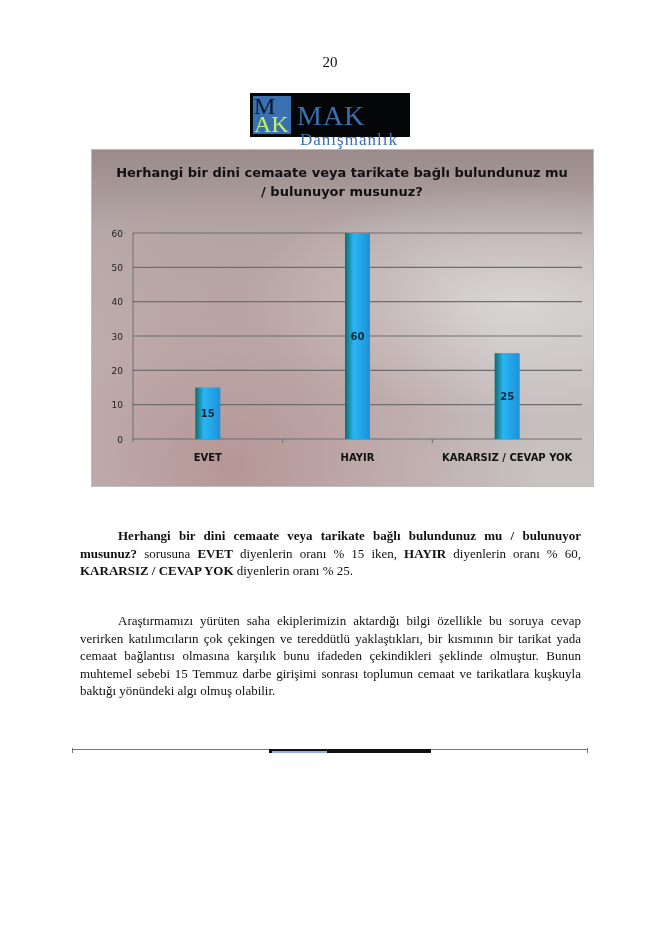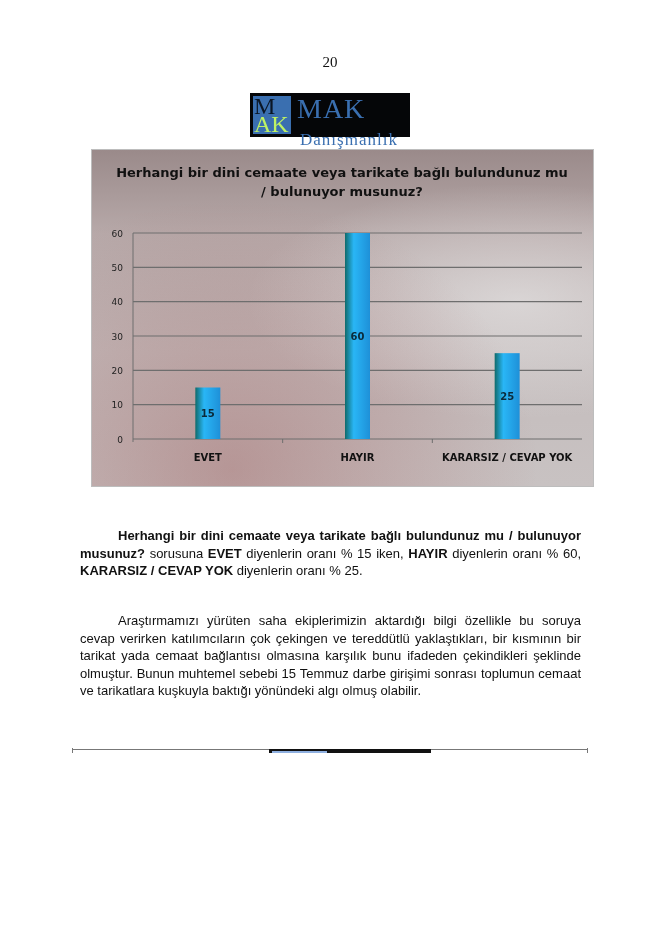--- a/index.html
+++ b/index.html
@@ -2,29 +2,29 @@
 <html><head>
 <meta charset="utf-8">
 <style>
   html, body { margin: 0; padding: 0; background: #ffffff; }
   body { width: 660px; height: 934px; position: relative; overflow: hidden; font-family: "Liberation Sans", sans-serif; }
   .page-number { position: absolute; top: 54px; left: 0; width: 660px; text-align: center; font-family: "Liberation Serif", serif; font-size: 15px; color: #111; }
   .logo { position: absolute; left: 250px; top: 93px; width: 160px; height: 44px; background: #050608; }
   .logo-mark { position: absolute; left: 3px; top: 3px; width: 38px; height: 38px; background: #3a6fb0; }
   .logo-mark .m1 { position: absolute; left: 1px; top: -2px; font-family: "Liberation Serif", serif; font-size: 24px; color: #0a1626; line-height: 24px; }
   .logo-mark .m2 { position: absolute; left: 1px; top: 16px; font-family: "Liberation Serif", serif; font-size: 24px; color: #bef264; line-height: 24px; }
-  .logo-title { position: absolute; left: 47px; top: 1px; font-family: "Liberation Serif", serif; font-size: 28px; color: #3a6fb0; letter-spacing: 1px; line-height: 30px; }
+  .logo-title { position: absolute; left: 47px; top: 8px; font-family: "Liberation Serif", serif; font-size: 28px; color: #3a6fb0; letter-spacing: 1px; line-height: 30px; }
   .logo-sub { position: absolute; left: 50px; top: 37px; font-family: "Liberation Serif", serif; font-size: 17px; color: #3a6fb0; letter-spacing: 1px; }
   .chart-box { position: absolute; left: 91px; top: 149px; width: 501px; height: 336px; border: 1px solid #bdbdbd;
      background:
        radial-gradient(ellipse at 28% 95%, rgba(150,70,70,0.35) 0%, rgba(150,70,70,0.15) 35%, rgba(0,0,0,0) 60%),
        radial-gradient(ellipse at 85% 45%, rgba(235,235,235,0.6) 0%, rgba(0,0,0,0) 45%),
        linear-gradient(180deg, #9a8a8a 0%, #b7a9a9 25%, #c4bcbc 60%, #c8c2c2 100%); }
   .chart-box svg { position: absolute; left: 0; top: 0; }
-  .p1, .p2 { position: absolute; left: 80px; width: 501px; font-size: 13px; color: #111; line-height: 17.5px; text-align: justify; }
+  .p1, .p2 { position: absolute; left: 80px; width: 501px; font-size: 13px; color: #111; line-height: 17.5px; text-align: justify; font-family: Liberation Serif, serif; }
   .p1 { top: 527px; }
   .p2 { top: 612px; }
   .indent { display: inline-block; width: 38px; }
   b { font-weight: bold; }
   .footer-line { position: absolute; left: 72px; top: 749px; width: 516px; height: 1px; background: #777; }
   .footer-tick-l { position: absolute; left: 72px; top: 748px; width: 1px; height: 5px; background: #777; }
   .footer-tick-r { position: absolute; left: 587px; top: 748px; width: 1px; height: 5px; background: #777; }
   .footer-bar { position: absolute; left: 269px; top: 749px; width: 162px; height: 4px; background: #111; }
   .footer-bar-accent { position: absolute; left: 272px; top: 751px; width: 55px; height: 2px; background: #8fb0e0; }
 </style>

